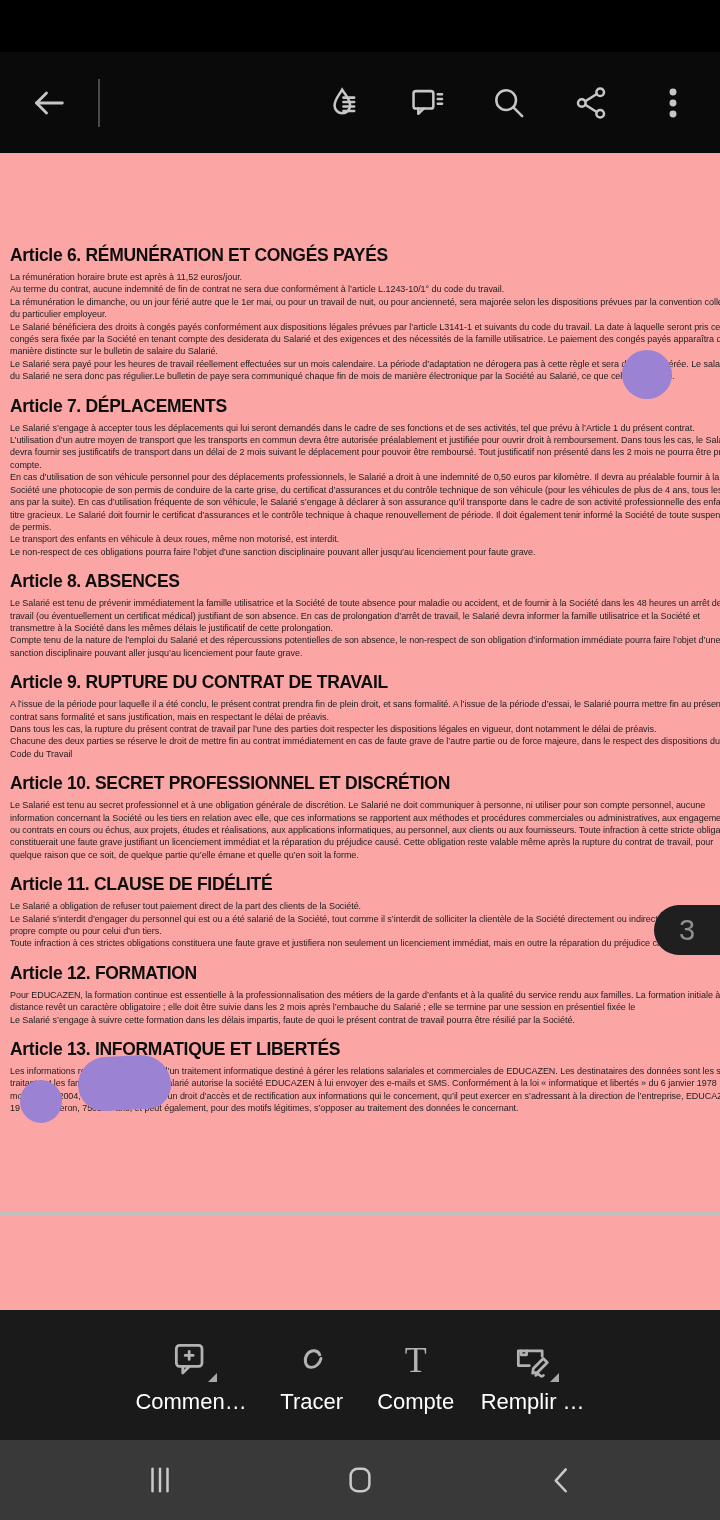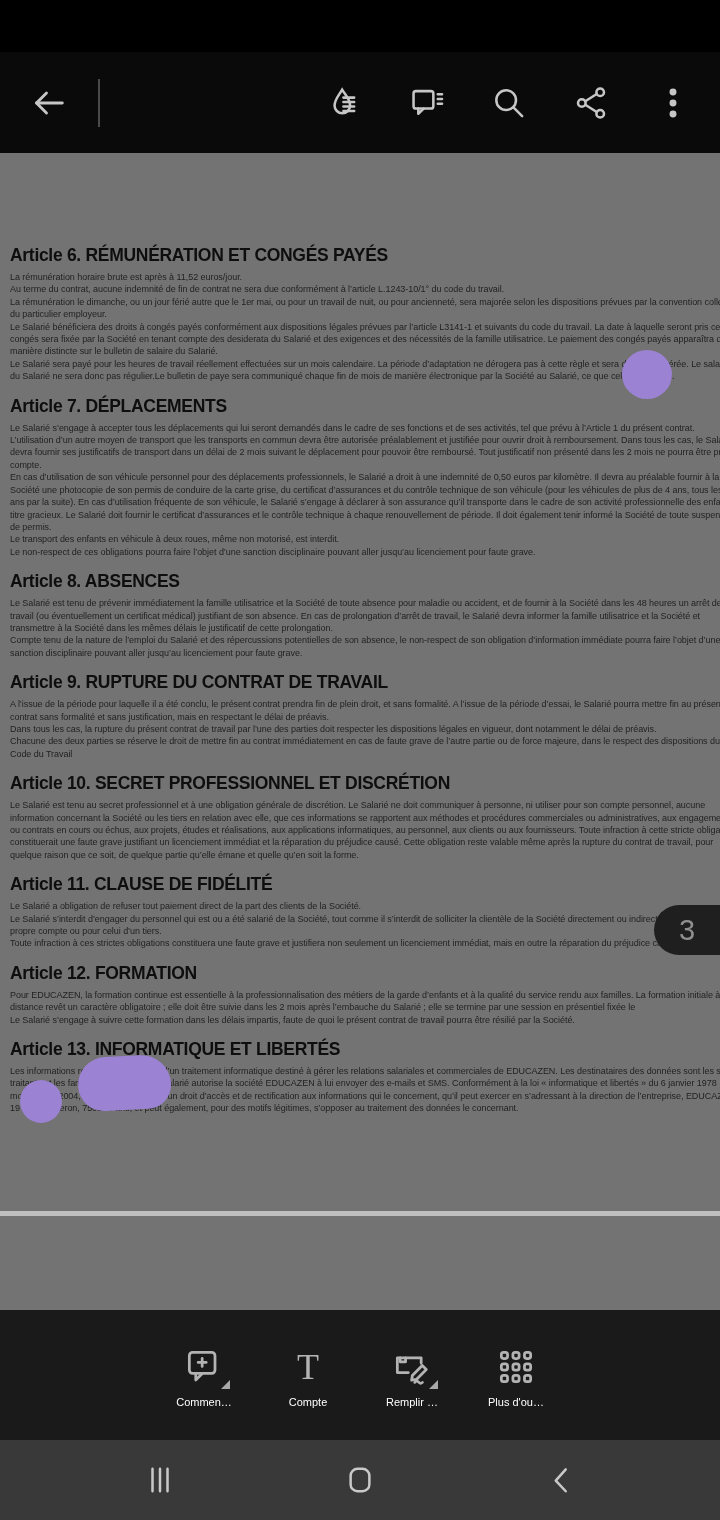--- a/index.html
+++ b/index.html
@@ -11,21 +11,21 @@
 
   
   .top-toolbar { height:101px; background:#0a0a0a; display:flex; align-items:center; }
   .tb-back { width:46px; height:46px; margin-left:26px; display:flex; align-items:center; justify-content:center; }
   .tb-divider { width:2px; height:48px; background:#4a4a4a; margin-left:26px; }
   .tb-actions { margin-left:auto; display:flex; align-items:center; gap:44px; padding-right:28px; }
   .tb-icon { width:38px; height:38px; display:flex; align-items:center; justify-content:center; }
   .tb-icon svg { stroke:#c6c6c6; }
 
   
-  .page-area { position:relative; height:1157px; background:#737373; overflow:hidden; }
+  .page-area { position:relative; height:1157px; background:#fca5a5; overflow:hidden; }
   .doc { width:742px; padding:92px 0 0 10px; color:#222; }
   .doc h2 { font-size:17.5px; font-weight:700; color:#0e0e0e; letter-spacing:-0.3px; margin:13px 0 5px 0; }
   .doc section:first-child h2 { margin-top:0; }
   .doc p { font-size:9px; line-height:12.4px; letter-spacing:-0.05px; }
   .doc .b { font-weight:400; }
 
   .page-separator { position:absolute; left:0; top:1058px; width:720px; height:5px; background:#bfbfbf; }
 
   .page-badge { position:absolute; right:0; top:752px; width:66px; height:50px; background:#1f1f1f;
     border-radius:26px 0 0 26px; display:flex; align-items:center; justify-content:center; }
@@ -34,21 +34,21 @@
   .ink { position:absolute; background:#9b82d2; }
   .ink-dot-1 { left:622px; top:197px; width:50px; height:49px; border-radius:50%; }
   .ink-blob  { left:78px;  top:903px; width:93px; height:54px; border-radius:28px 30px 24px 26px; transform:rotate(-3deg); }
   .ink-dot-2 { left:20px;  top:927px; width:42px; height:43px; border-radius:50%; }
 
   
   .bottom-toolbar { height:130px; background:#1a1a1a; display:flex; align-items:center; justify-content:center; gap:26px; padding:0 20px; }
   .tool { display:flex; flex-direction:column; align-items:center; min-width:78px; }
   .tool-icon { position:relative; width:48px; height:48px; display:flex; align-items:center; justify-content:center; }
   .tool-icon svg { stroke:#b3b3b3; }
-  .tool-label { margin-top:5px; color:#fff; font-size:11px; white-space:nowrap; }
+  .tool-label { margin-top:5px; color:#fff; font-size:22px; white-space:nowrap; }
   .submenu-tri { position:absolute; right:-2px; bottom:2px; width:0; height:0;
     border-left:9px solid transparent; border-bottom:9px solid #a8a8a8; }
   .serif-t { font-family:"Liberation Serif", serif; font-size:36px; color:#b3b3b3; line-height:44px; }
 
   
   .nav-bar { height:80px; background:#393939; display:flex; align-items:center; }
   .nav-btn { width:80px; height:60px; display:flex; align-items:center; justify-content:center; }
   .nav-recents { margin-left:120px; }
   .nav-home { margin-left:120px; }
   .nav-back { margin-left:122px; }
@@ -185,20 +185,28 @@
           <rect x="4" y="4" width="14" height="11.5" rx="1.8"></rect>
           <path d="M7.5 15.5v3.6l3.6-3.6"></path>
           <path d="M11 7.3v4.4M8.8 9.5h4.4"></path>
         </svg>
         <div class="submenu-tri"></div>
       </div>
       <div class="tool-label">Commen…</div>
     </div>
 
 
+    <div class="tool">
+      <div class="tool-icon">
+        <svg width="44" height="44" viewBox="0 0 24 24" fill="none" stroke-width="1.6" stroke-linecap="round">
+          <path d="M16.2 9.2C15.4 6.6 11.6 6 9.6 8.6c-2.2 2.9-1.4 7.2 1.7 7.4 2.9.2 5-2.4 5.6-4.8"></path>
+        </svg>
+      </div>
+      <div class="tool-label">Tracer</div>
+    </div>
 
     <div class="tool">
       <div class="tool-icon">
         <span class="serif-t">T</span>
       </div>
       <div class="tool-label">Compte</div>
     </div>
 
     <div class="tool">
       <div class="tool-icon">
@@ -206,36 +214,20 @@
           <path d="M17 10V7H4v8h6"></path>
           <path d="M5.5 7v2.2h3V7"></path>
           <path d="M12.2 16.6 17.6 11.2 19.8 13.4 14.4 18.8 11.8 19.2z"></path>
           <path d="M13.5 20.4c.8-.9 1.5-.9 2.3 0 .6.7 1.2.7 1.9 0"></path>
         </svg>
         <div class="submenu-tri"></div>
       </div>
       <div class="tool-label">Remplir …</div>
     </div>
 
-    <div class="tool">
-      <div class="tool-icon">
-        <svg width="44" height="44" viewBox="0 0 24 24" fill="none" stroke-width="1.5">
-          <rect x="4" y="4" width="3.4" height="3.4" rx="1.2"></rect>
-            <rect x="10.3" y="4" width="3.4" height="3.4" rx="1.2"></rect>
-            <rect x="16.6" y="4" width="3.4" height="3.4" rx="1.2"></rect>
-          <rect x="4" y="10.3" width="3.4" height="3.4" rx="1.2"></rect>
-            <rect x="10.3" y="10.3" width="3.4" height="3.4" rx="1.2"></rect>
-            <rect x="16.6" y="10.3" width="3.4" height="3.4" rx="1.2"></rect>
-          <rect x="4" y="16.6" width="3.4" height="3.4" rx="1.2"></rect>
-            <rect x="10.3" y="16.6" width="3.4" height="3.4" rx="1.2"></rect>
-            <rect x="16.6" y="16.6" width="3.4" height="3.4" rx="1.2"></rect>
-        </svg>
-      </div>
-      <div class="tool-label">Plus d'ou…</div>
-    </div>
 
   </div>
 
   <div class="nav-bar">
     <div class="nav-btn nav-recents">
       <svg width="30" height="30" viewBox="0 0 24 24" fill="none" stroke-width="2" stroke-linecap="round">
         <path d="M6 3v18M12 3v18M18 3v18"></path>
       </svg>
     </div>
     <div class="nav-btn nav-home">

